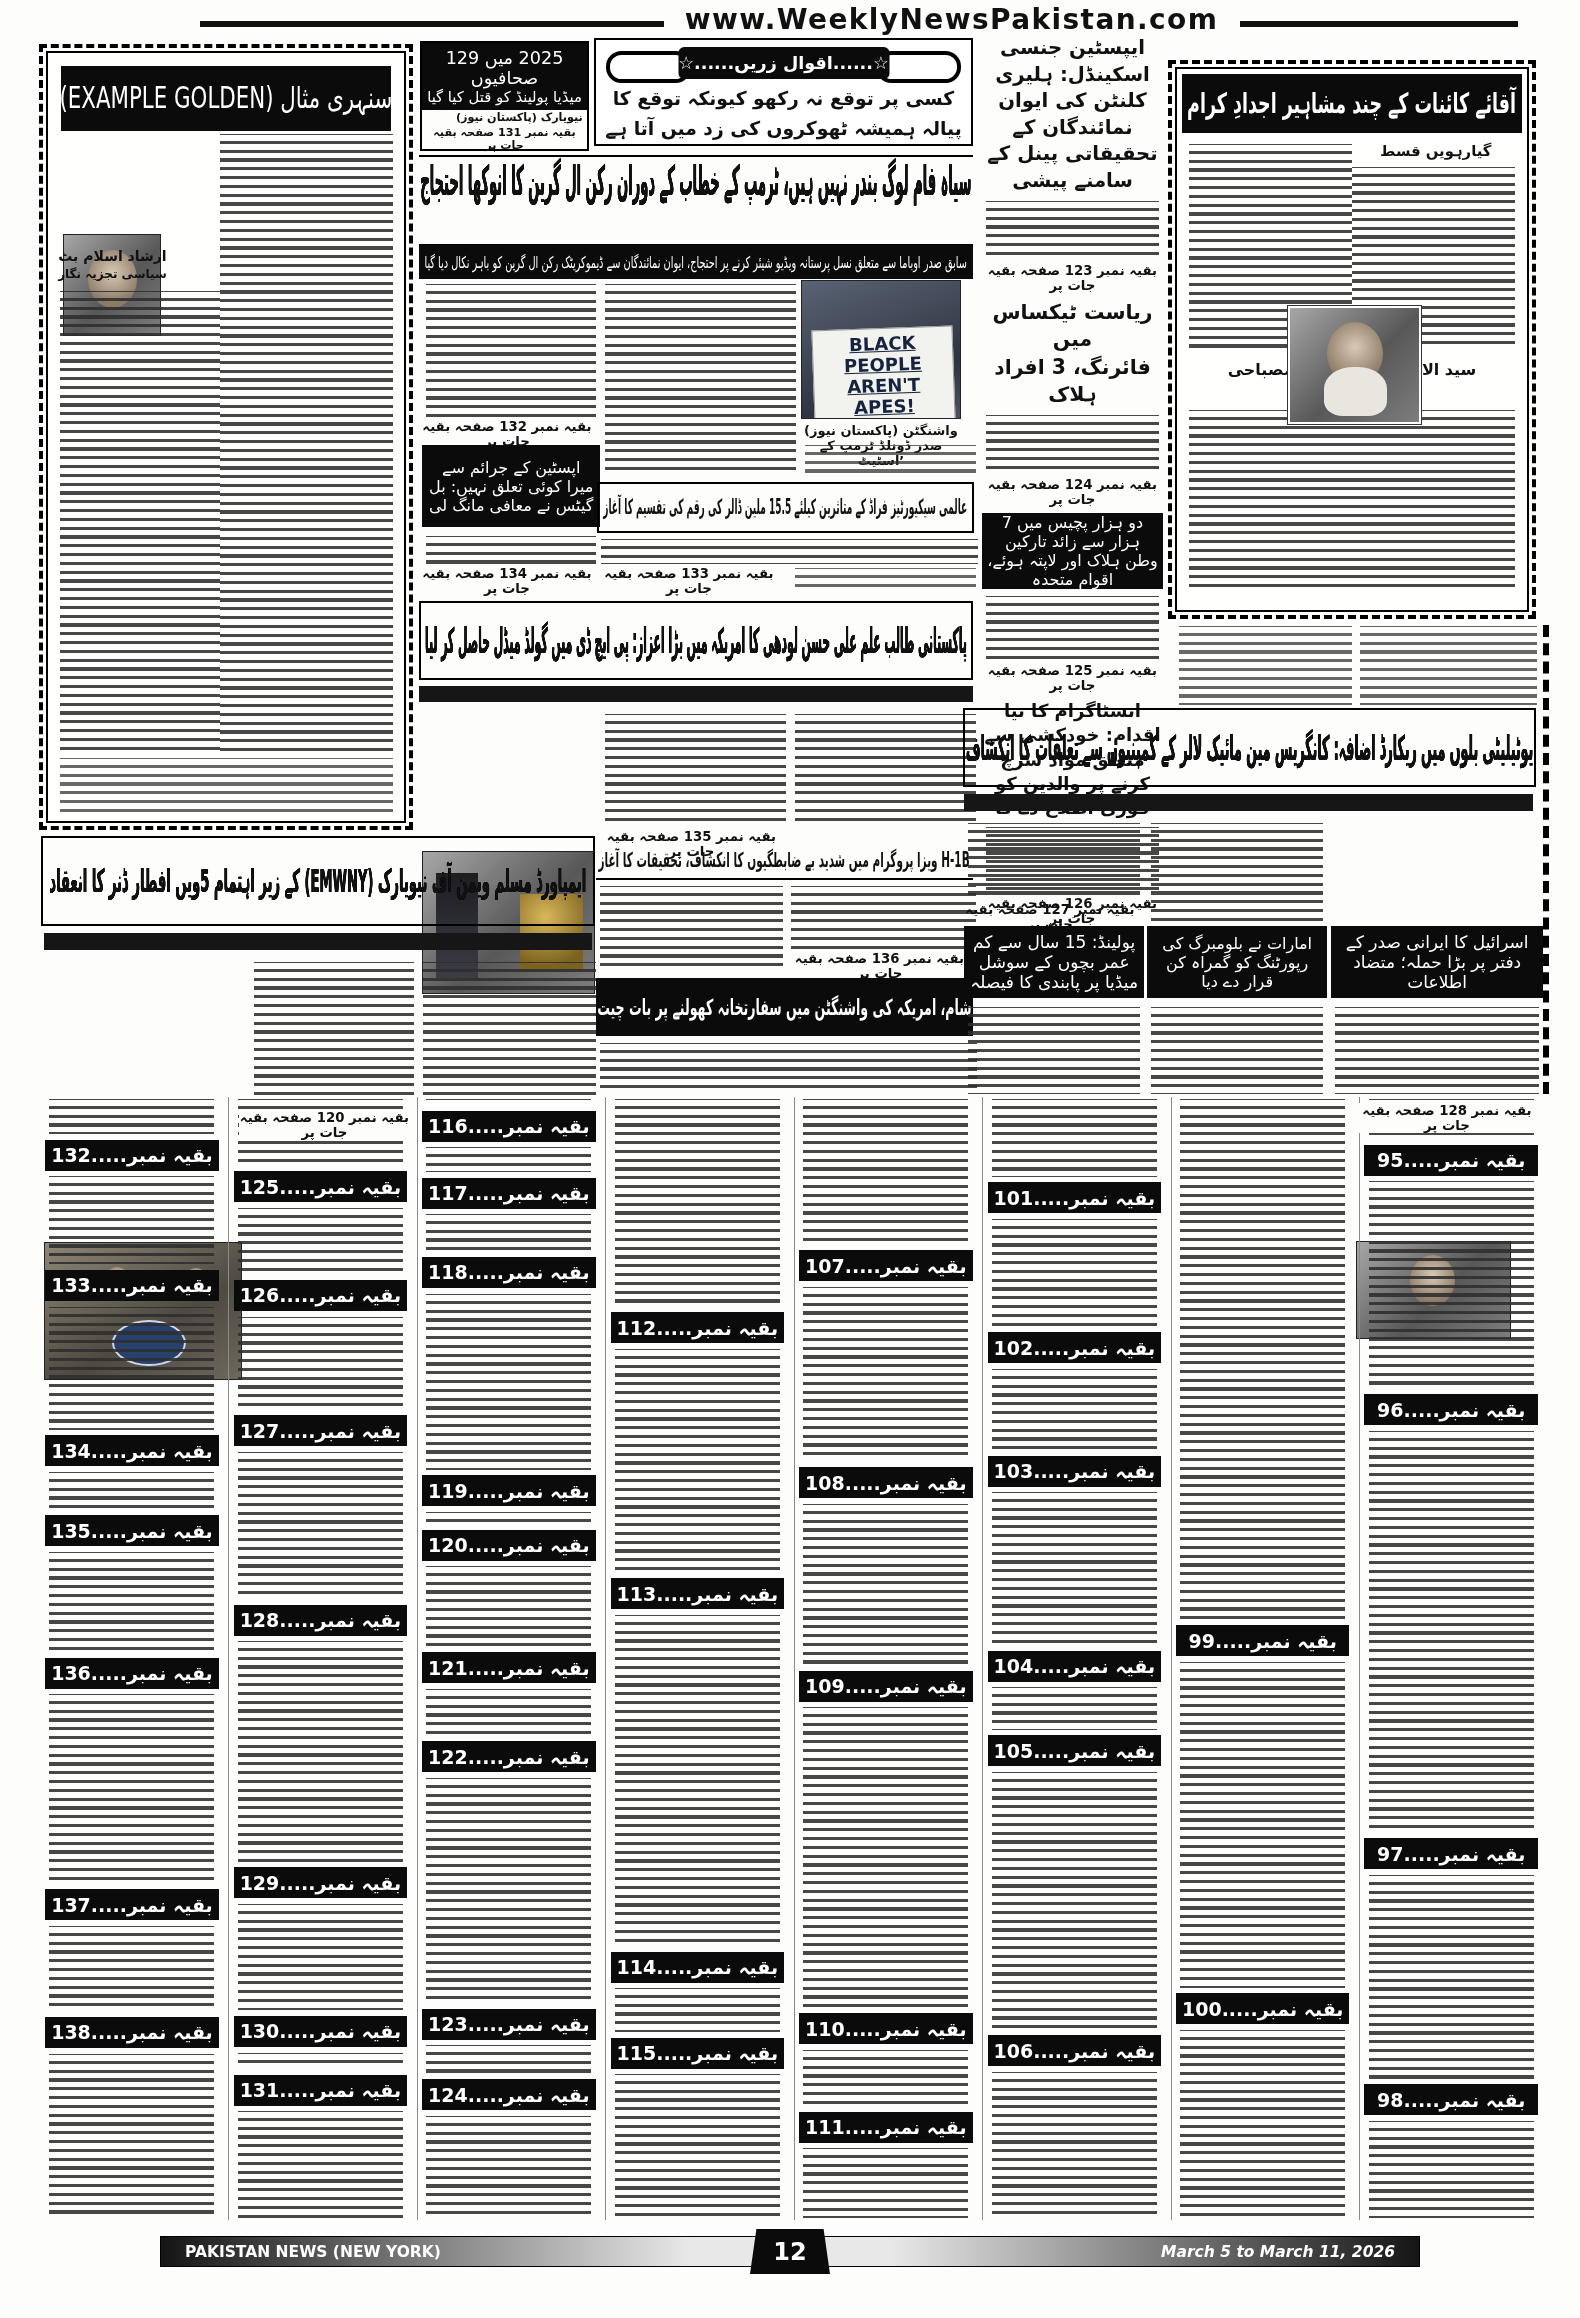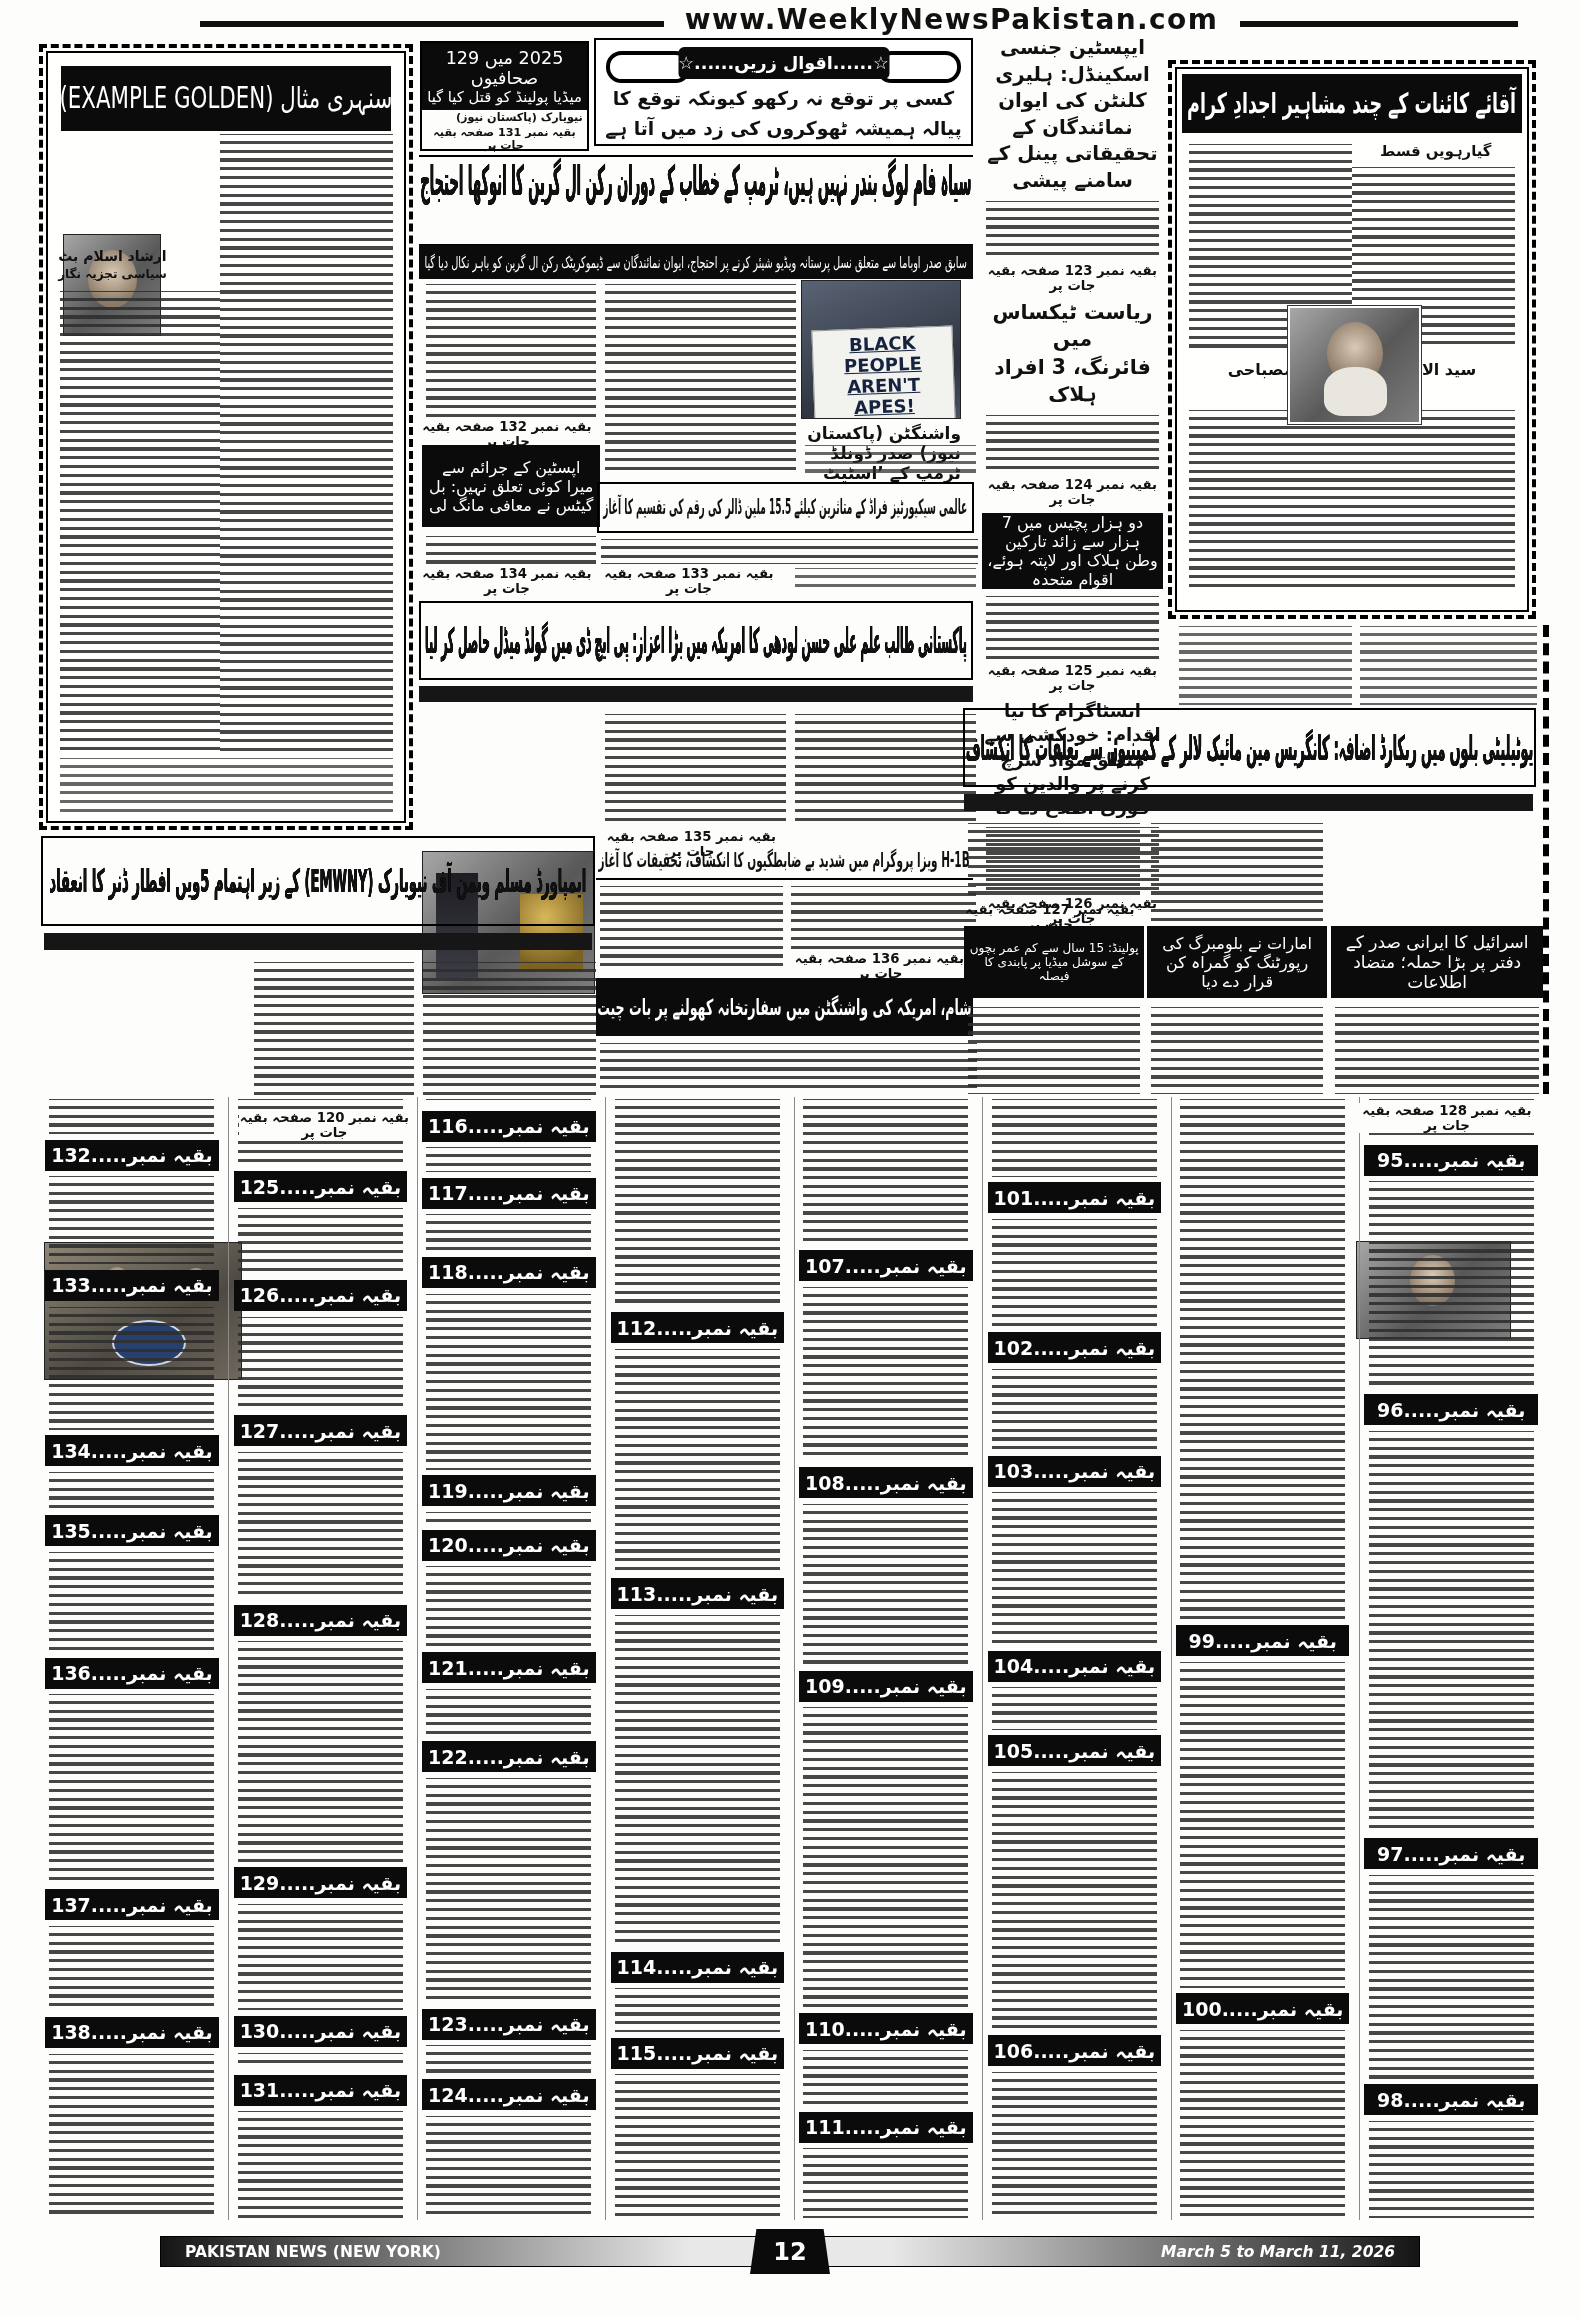--- a/index.html
+++ b/index.html
@@ -125,21 +125,21 @@
   </div>
 
   <div class="abs filler" style="left:422px;top:282px;width:170px;height:133px;"></div>
   <div class="abs filler" style="left:601px;top:282px;width:191px;height:188px;"></div>
   <div class="abs photo" style="left:801px;top:280px;width:160px;height:139px;background:linear-gradient(160deg,#5a6374,#2e3440 70%,#4a5160);">
     <div class="sign">
       <div style="font-size:18px;text-decoration:underline;">BLACK PEOPLE</div>
       <div style="font-size:18px;text-decoration:underline;">AREN'T APES!</div>
     </div>
   </div>
-  <div class="abs caption" style="left:801px;top:423px;width:160px;font-size:17px;text-align:right;">واشنگٹن (پاکستان نیوز) صدر ڈونلڈ ٹرمپ کے ’اسٹیٹ</div>
+  <div class="abs caption" style="left:801px;top:423px;width:160px;font-size:13px;">واشنگٹن (پاکستان نیوز) صدر ڈونلڈ ٹرمپ کے ’اسٹیٹ</div>
   <div class="abs filler light" style="left:801px;top:443px;width:171px;height:29.5px;"></div>
   <div class="abs note" style="left:422px;top:419px;width:170px;">بقیہ نمبر 132   صفحہ بقیہ جات پر</div>
 
   <div class="abs blackbox rtl" style="left:422px;top:445px;width:170px;height:82px;font-size:16px;padding:0 4.2px;">اپسٹین کے جرائم سے میرا کوئی تعلق نہیں: بل گیٹس نے معافی مانگ لی</div>
   <div class="abs filler" style="left:422px;top:534px;width:170px;height:28px;"></div>
   <div class="abs note" style="left:422px;top:566px;width:170px;">بقیہ نمبر 134   صفحہ بقیہ جات پر</div>
 
   <div class="abs" style="left:597px;top:482px;width:377px;height:51px;border:2.8px solid #000;box-sizing:border-box;display:flex;align-items:center;justify-content:center;">
     <span class="fitx headline-ur" style="font-size: 21px; display: inline-block; transform-origin: center center; transform: scaleX(0.43);">عالمی سیکیورٹیز فراڈ کے متاثرین کیلئے 15.5 ملین ڈالر کی رقم کی تقسیم کا آغاز</span>
   </div>
@@ -188,21 +188,21 @@
 
   <div class="abs filler light" style="left:1175px;top:624px;width:173px;height:79px;"></div>
   <div class="abs filler light" style="left:1356px;top:624px;width:177px;height:79px;"></div>
   <div class="abs" style="left:963px;top:708px;width:573px;height:79px;border:2.1px solid #000;box-sizing:border-box;display:flex;align-items:center;justify-content:center;">
     <span class="fitx callig rtl" style="font-size: 34px; display: inline-block; transform-origin: center center; transform: scaleX(0.37);">یوٹیلیٹی بلوں میں ریکارڈ اضافہ: کانگریس مین مائیک لالر کے کمپنیوں سے تعلقات کا انکشاف</span>
   </div>
   <div class="abs boldline" style="left:964px;top:794px;width:569px;height:17px;"></div>
 
   <div class="abs filler" style="left:964px;top:821px;width:172px;height:76px;"></div>
   <div class="abs note" style="left:964px;top:902px;width:172px;">بقیہ نمبر 127   صفحہ بقیہ جات پر</div>
-  <div class="abs blackbox rtl" style="left:964px;top:926px;width:172px;height:72px;font-size:12px;padding:0 4.2px;">پولینڈ: 15 سال سے کم عمر بچوں کے سوشل میڈیا پر پابندی کا فیصلہ</div>
+  <div class="abs blackbox rtl" style="left:964px;top:926px;width:172px;height:72px;font-size:17px;padding:0 4.2px;">پولینڈ: 15 سال سے کم عمر بچوں کے سوشل میڈیا پر پابندی کا فیصلہ</div>
   <div class="abs filler" style="left:964px;top:1005px;width:172px;height:87px;"></div>
 
   <div class="abs filler" style="left:1147px;top:821px;width:172px;height:98px;"></div>
   <div class="abs blackbox rtl" style="left:1147px;top:926px;width:172px;height:72px;font-size:16px;padding:0 4.2px;">امارات نے بلومبرگ کی رپورٹنگ کو گمراہ کن قرار دے دیا</div>
   <div class="abs filler" style="left:1147px;top:1005px;width:172px;height:87px;"></div>
 
   <div class="abs photo" style="left:1356px;top:821px;width:155px;height:98px;">
     <span class="face" style="left:53px;top:12.6px;width:45px;height:51px;"></span>
   </div>
   <div class="abs blackbox rtl" style="left:1331px;top:926px;width:204px;height:72px;font-size:17px;padding:0 4.2px;">اسرائیل کا ایرانی صدر کے دفتر پر بڑا حملہ؛ متضاد اطلاعات</div>

